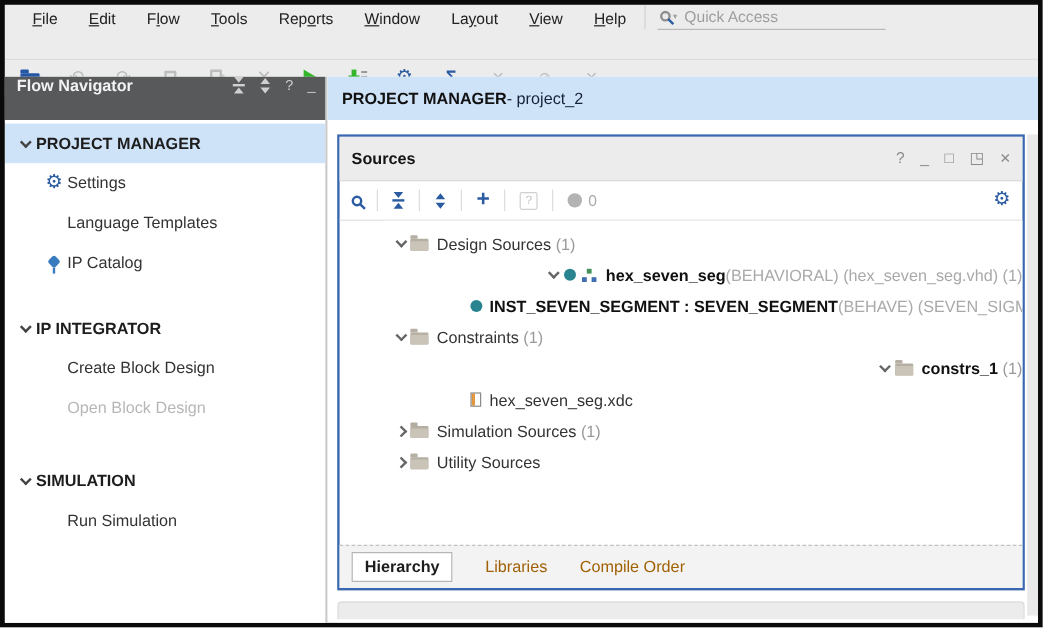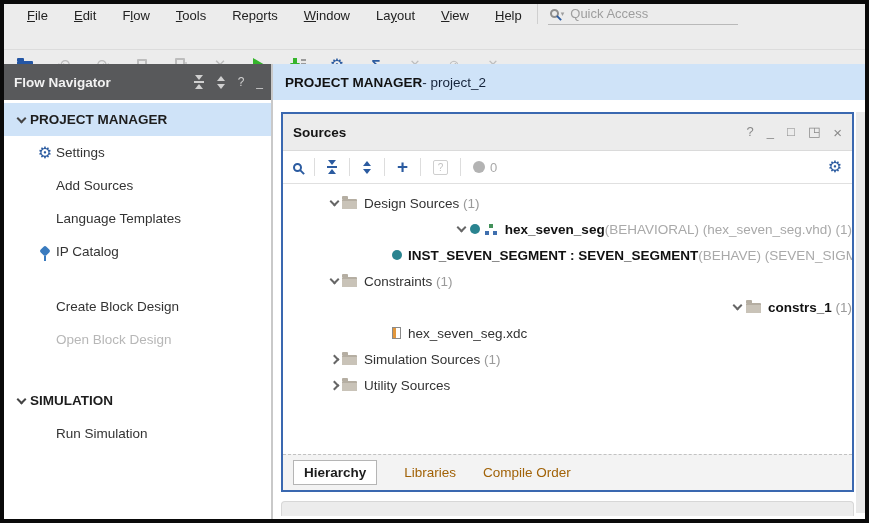--- a/index.html
+++ b/index.html
@@ -49,21 +49,21 @@
   .step-grid { position:absolute; right:0; top:2px; width:5px; height:10px;
                background:repeating-linear-gradient(#9a9a9a 0 2px, #e8e8e8 2px 4px); }
 
   
   .body { position:absolute; top:60px; left:0; right:0; bottom:0; display:flex; }
 
   
   .sidebar { width:269px; background:#fff; border-right:2px solid #c9c9c9;
              display:flex; flex-direction:column; }
   .fn-header { height:36px; background:#58595b; color:#f2f2f2; display:flex;
-               align-items:center; padding:0 8px 0 10px; }
+               align-items:flex-start; padding:0 8px 0 10px; }
   .fn-title { font-size:13.5px; font-weight:700; flex:1; }
   .fn-hicons { display:flex; align-items:center; gap:12px; color:#d0d0d0; font-size:12px; }
   .ico-collapse { position:relative; width:10px; height:2px; background:currentColor; }
   .ico-collapse::before { content:""; position:absolute; left:1px; bottom:3px;
         border-left:4px solid transparent; border-right:4px solid transparent;
         border-top:5px solid currentColor; }
   .ico-collapse::after { content:""; position:absolute; left:1px; top:3px;
         border-left:4px solid transparent; border-right:4px solid transparent;
         border-bottom:5px solid currentColor; }
   .ico-expand { position:relative; width:10px; height:13px; }
@@ -243,35 +243,38 @@
           <span>PROJECT MANAGER</span>
         </div>
         <div class="fn-row">
           <span class="fn-chev-col"></span>
           <span class="fn-icon-col">
                 <span class="ico-gear-glyph">⚙</span>
               </span>
           <span>Settings</span>
         </div>
         <div class="fn-row">
-          <span class="fn-plain">Add Sources</span>
-        </div>
-        <div class="fn-row">
           <span class="fn-plain">Language Templates</span>
         </div>
         <div class="fn-row">
           <span class="fn-chev-col"></span>
           <span class="fn-icon-col">
                 <span class="ico-ip"></span>
               </span>
           <span>IP Catalog</span>
         </div>
 
         <div class="gap1"></div>
 
+        <div class="fn-row section">
+          <span class="fn-chev-col">
+                <span class="chev open"></span>
+              </span>
+          <span>IP INTEGRATOR</span>
+        </div>
         <div class="fn-row">
           <span class="fn-plain">Create Block Design</span>
         </div>
         <div class="fn-row disabled">
           <span class="fn-plain">Open Block Design</span>
         </div>
 
         <div class="gap2"></div>
 
         <div class="fn-row section">

